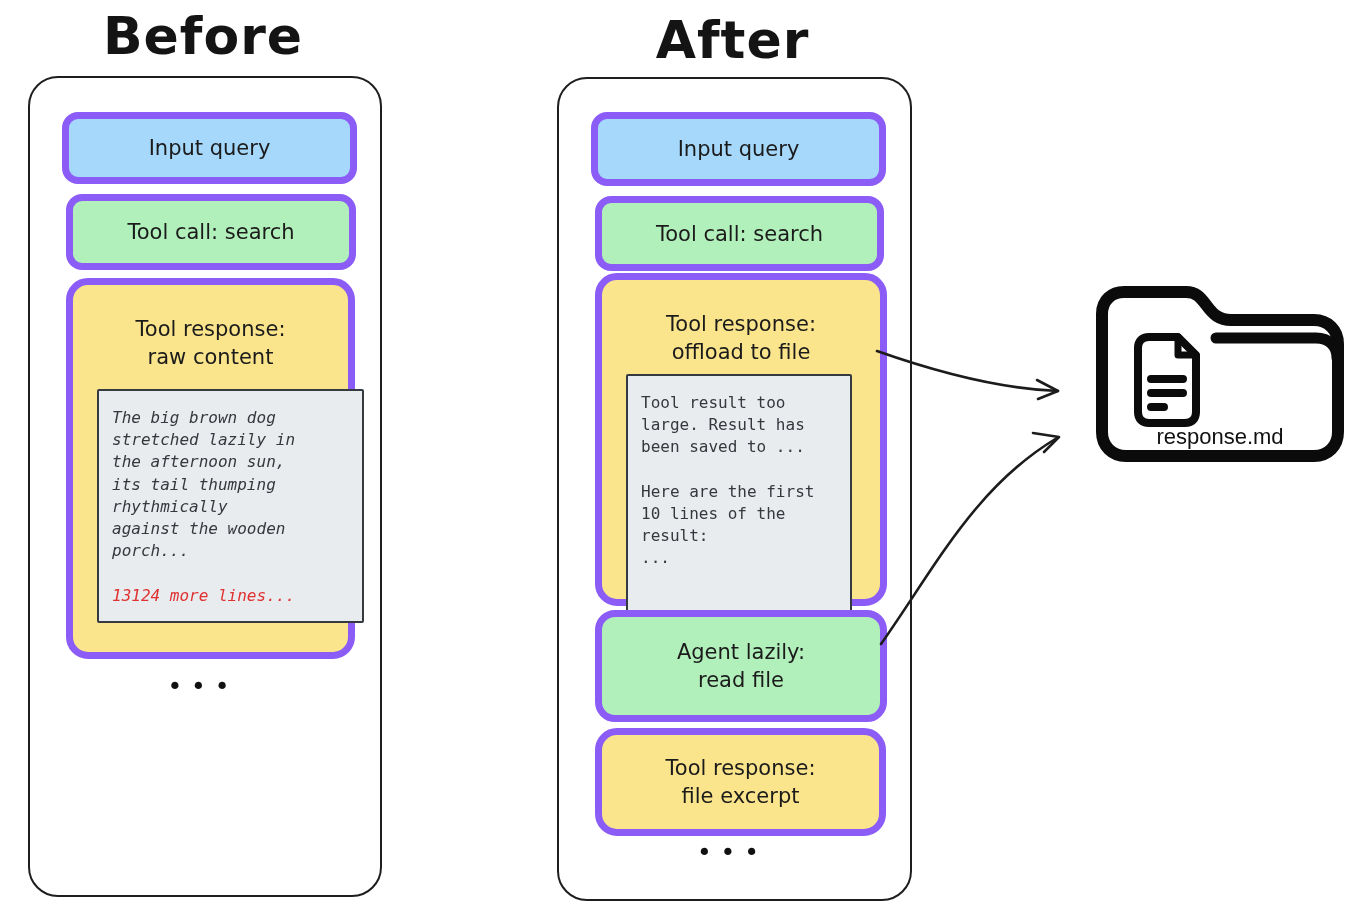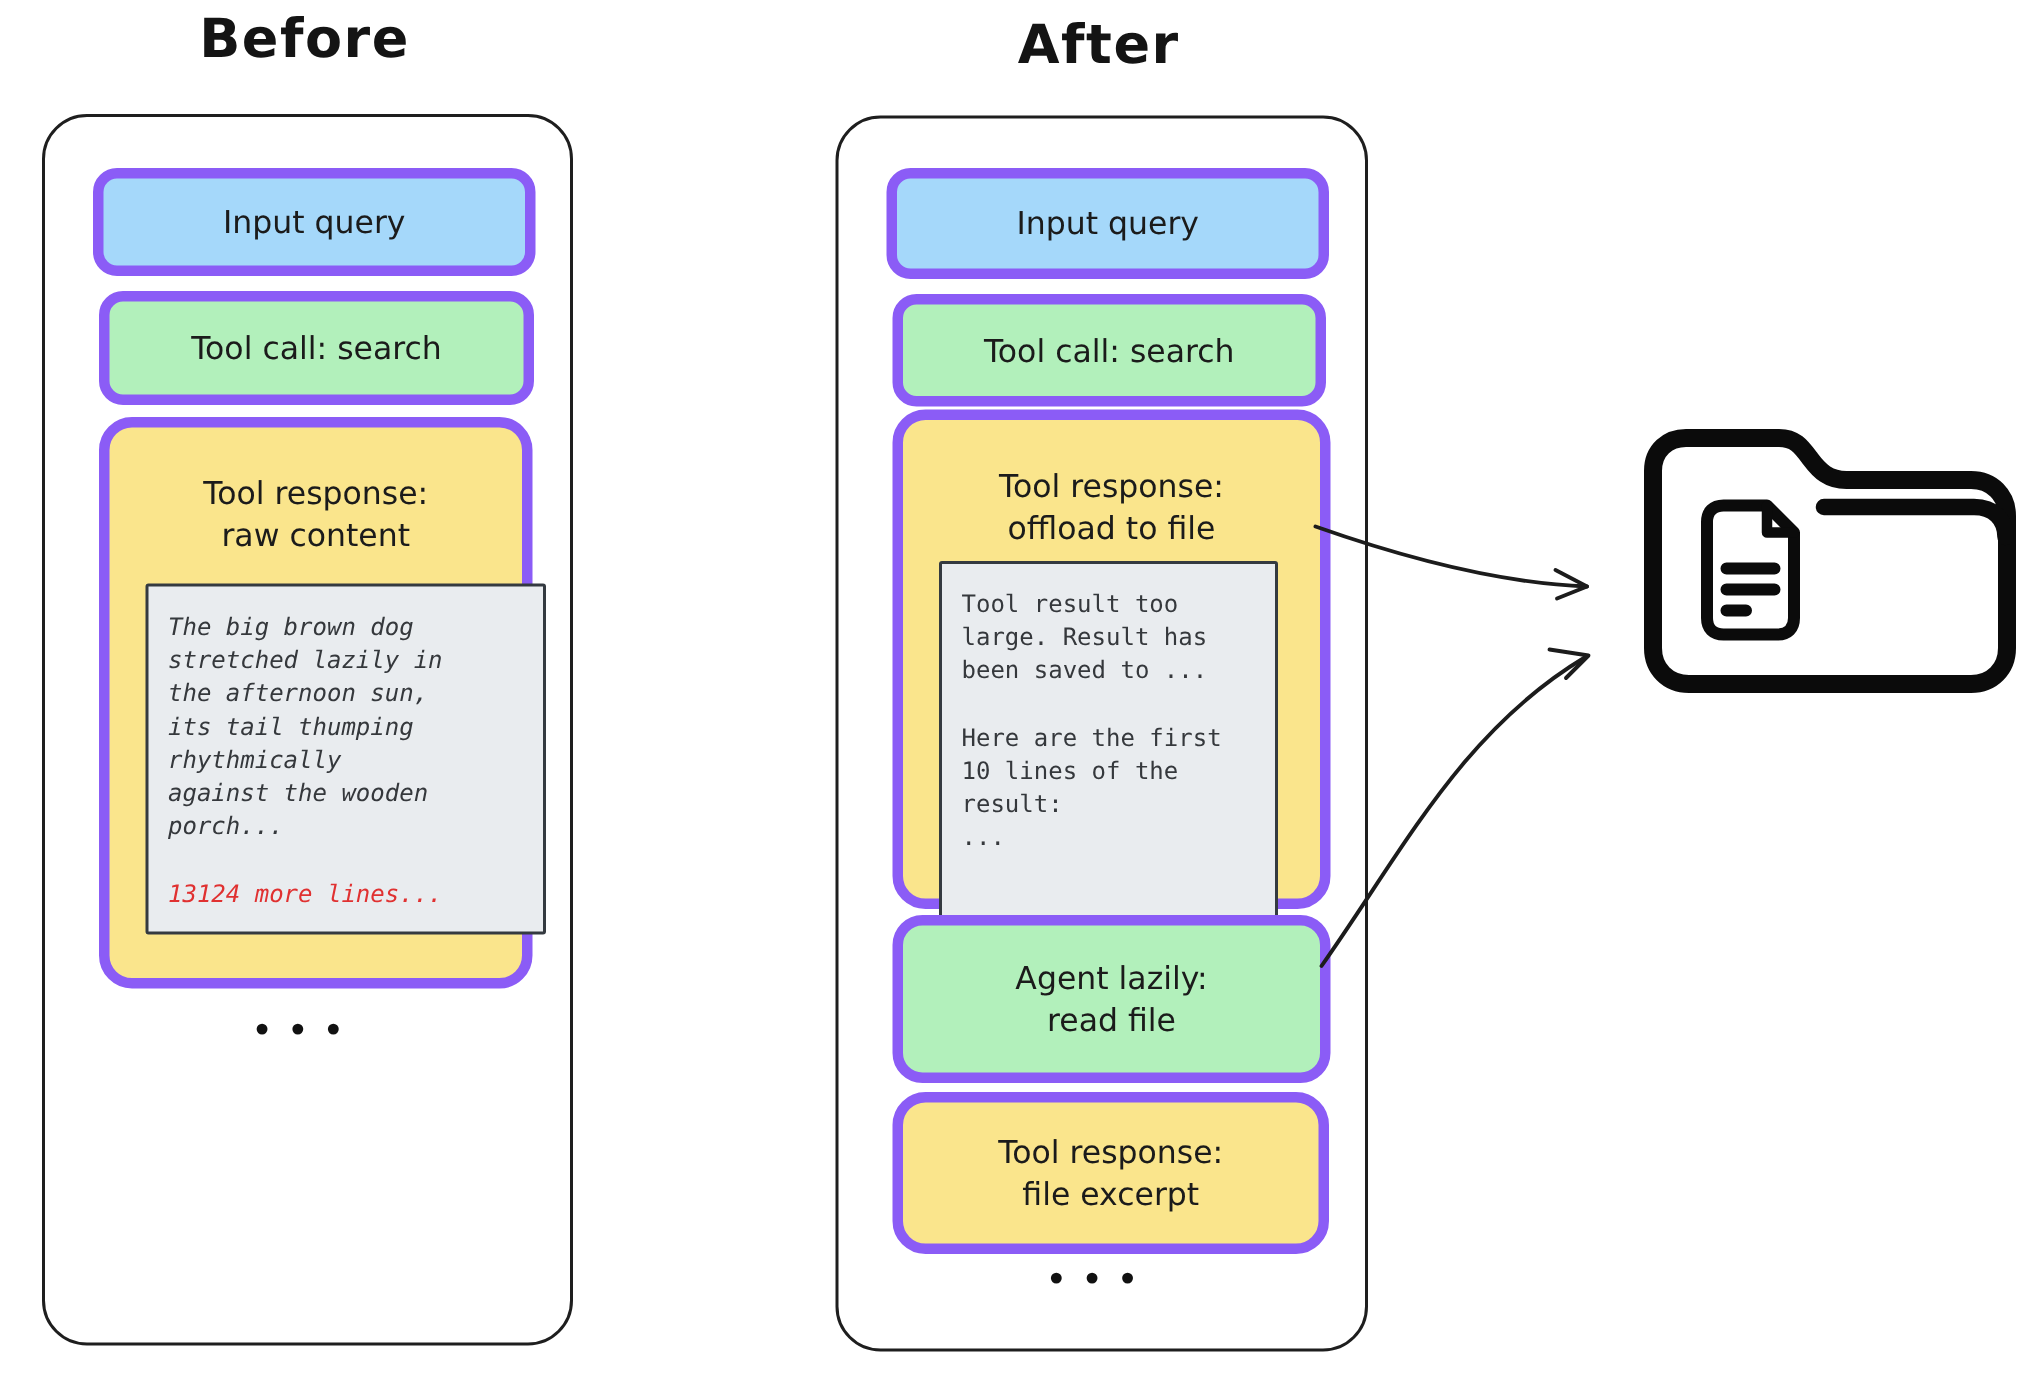--- a/index.html
+++ b/index.html
@@ -1,21 +1,21 @@
 <!DOCTYPE html>
 <html><head>
 <meta charset="utf-8">
 <style>
   html,body{margin:0;padding:0;background:#ffffff;}
   .canvas{
     position:relative;width:1360px;height:922px;background:#ffffff;
     font-family:"DejaVu Sans",sans-serif;color:#1e1e1e;overflow:hidden;
   }
   .col-title{
-    position:absolute;text-align:center;font-size:36px;font-weight:700;
+    position:absolute;text-align:center;font-size:52px;font-weight:700;
     letter-spacing:1px;color:#141414;
   }
   .frame{
     position:absolute;background:#ffffff;border:2.5px solid #1e1e1e;border-radius:30px;
   }
   .box{
     position:absolute;border:7px solid #8b5cf6;border-radius:16px;
     display:flex;flex-direction:column;align-items:center;justify-content:center;
     text-align:center;font-size:21px;line-height:28px;color:#1b1b1b;
   }
@@ -137,14 +137,15 @@
         <path stroke-width="12" d="M32 10 H94 C105 10 109 16 115 24 C121 32 127 38 139 38 H222 C236 38 246 48 246 62 V150 C246 164 236 174 222 174 H34 C20 174 10 164 10 150 V32 C10 18 20 10 32 10 Z"></path>
         <path stroke-width="11" fill="none" d="M124 56 H224 C237 56 245 64 245 76"></path>
       </g>
       <g stroke="#0b0b0b" fill="#ffffff" stroke-linejoin="round" stroke-linecap="round">
         <path stroke-width="8" d="M57 55 H86 L104 73 V130 C104 137 100 141 93 141 H57 C50 141 46 137 46 130 V66 C46 59 50 55 57 55 Z"></path>
         <path stroke-width="7" fill="none" d="M86 55 V73 H104"></path>
         <path stroke-width="8" fill="none" d="M59 97 H91 M59 111 H91 M59 125 H72"></path>
       </g>
     </svg>
   </div>
+  <div class="fs-filename" style="left:1092px;top:424px;width:256px;">response.md</div>
 
 </div>
 
 </body></html>

